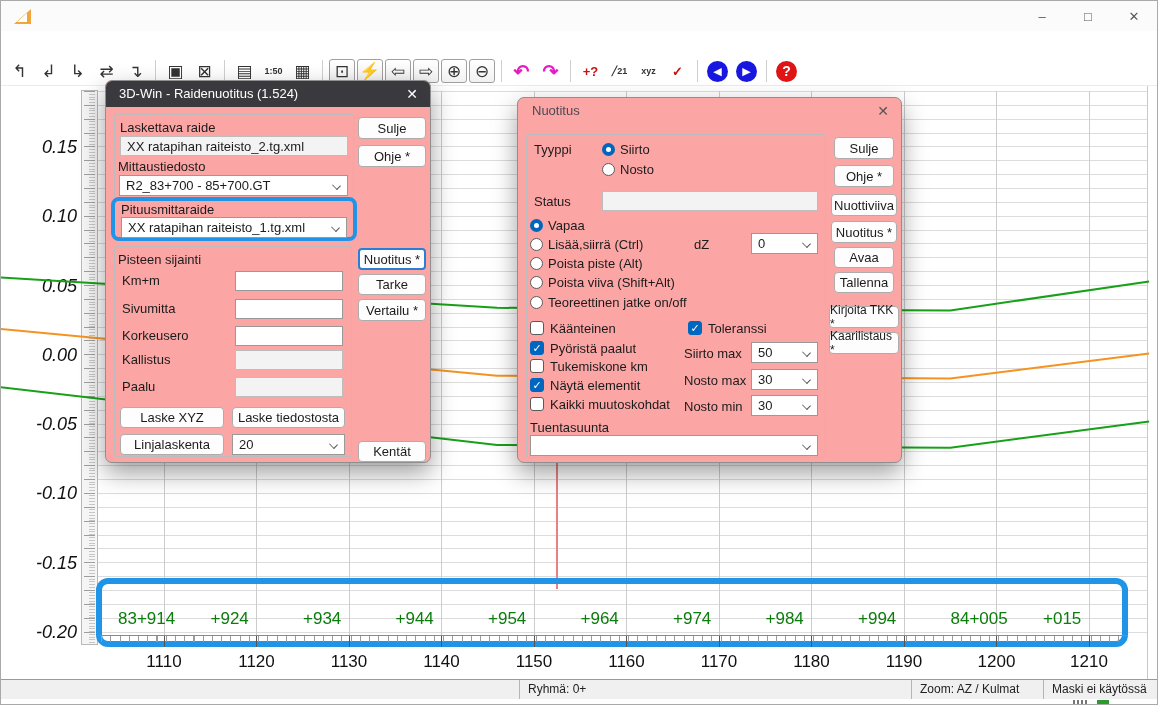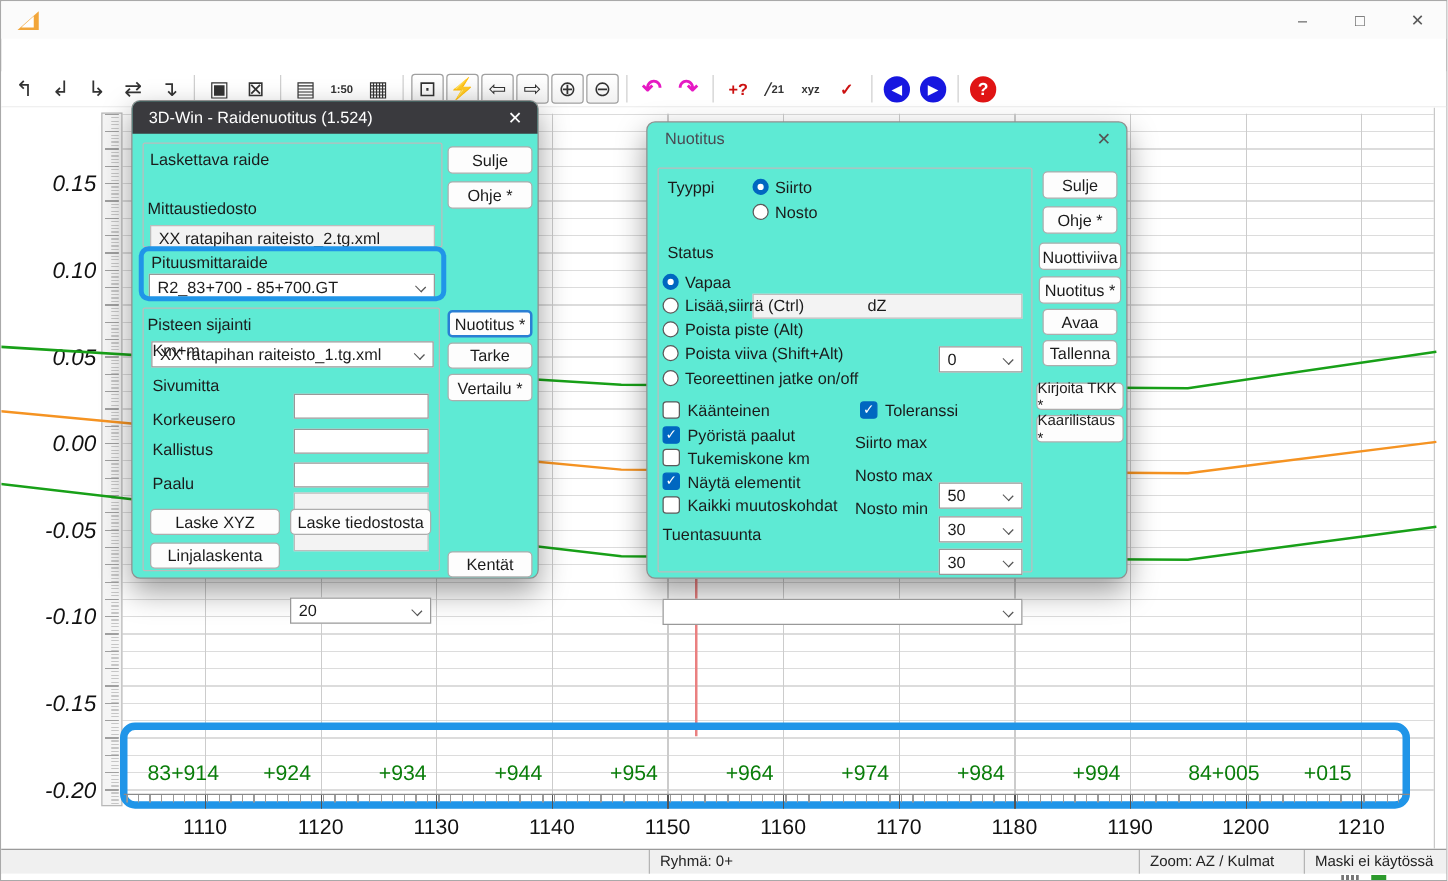--- a/index.html
+++ b/index.html
@@ -52,28 +52,28 @@
   #profile-svg { position:absolute; left:0; top:0; width:1158px; height:595px; }
   #cursor-line { position:absolute; top:377px; height:126px; width:2px; background:#ea8080; }
   #hl-box { position:absolute; left:95px; top:492px; width:1032px; height:69px; border:6px solid #2095e8; border-radius:12px; }
   #bruler { position:absolute; left:98px; top:549px; width:1029px; height:12px; border-top:1px solid #8a8a8a;
     background-image:
       repeating-linear-gradient(to right,#555 0 1px,transparent 1px 92.5px),
       repeating-linear-gradient(to right,#9a9a9a 0 1px,transparent 1px 9.25px);
     background-size:100% 12px,100% 6px; background-position:65px 0,2px 0; background-repeat:no-repeat; }
 
   
-  .dlg { position:absolute; background:#5eead4; border:1px solid #8f8f8f; border-radius:7px;
+  .dlg { position:absolute; background:#fca5a5; border:1px solid #8f8f8f; border-radius:7px;
     box-shadow:0 10px 24px rgba(0,0,0,.38); font-size:13px; color:#1b1b1b; }
   .dlg .lab { position:absolute; white-space:nowrap; }
   .btn { position:absolute; background:#fdfdfd; border:1px solid #adadad; border-radius:4px; font-size:13px;
     display:flex; align-items:center; justify-content:center; color:#1b1b1b; font-family:"Liberation Sans",sans-serif; }
   .btn.focus { border:2px solid #2a7fd4; }
   .field, .combo { position:absolute; background:#fff; border:1px solid #999; font-size:13px; padding:1px 6px 0 6px; line-height:18px;
-    white-space:nowrap; overflow:hidden;margin-top:44px; }
+    white-space:nowrap; overflow:hidden; }
   .field.dis, .combo.dis { background:#f3f3f3; border-color:#bdbdbd; }
   .combo .chev { position:absolute; right:7px; top:6px; width:7px; height:7px; border-right:1.6px solid #555; border-bottom:1.6px solid #555; transform:rotate(45deg) scale(1,0.8); }
   .grp { position:absolute; border:1px solid #bcbcbc; border-radius:2px; }
   .rd { position:absolute; width:13px; height:13px; border:1px solid #5a5a5a; border-radius:50%; background:#fff; }
   .rd.on { border:4px solid #0067c0; }
   .cb { position:absolute; width:14px; height:14px; border:1px solid #5a5a5a; border-radius:3px; background:#fff; font-size:11px; color:#fff; text-align:center; line-height:13px; }
   .cb.on { background:#0067c0; border-color:#0067c0; }
   .cb.on::after { content:"✓"; }
   .dlg-close { position:absolute; top:5px; font-size:14px; }
 
@@ -216,21 +216,21 @@
     <span class="lab" style="left:14px;top:39px">Laskettava raide</span>
     <div class="field dis" style="left:14px;top:55px;width:228px;height:20px">XX ratapihan raiteisto_2.tg.xml</div>
     <span class="lab" style="left:12px;top:78px">Mittaustiedosto</span>
     <div class="combo" style="left:13px;top:94px;width:229px;height:21px">
       <span>R2_83+700 - 85+700.GT</span>
       <span class="chev"></span>
     </div>
 
     <div id="blue-field-box"></div>
     <span class="lab" style="left:15px;top:121px">Pituusmittaraide</span>
-    <div class="combo" style="left:15px;top:148px;width:226px;height:21px">
+    <div class="combo" style="left:15px;top:136px;width:226px;height:21px">
       <span>XX ratapihan raiteisto_1.tg.xml</span>
       <span class="chev"></span>
     </div>
 
     <div class="grp" style="left:8px;top:165px;width:238px;height:211px"></div>
     <span class="lab" style="left:12px;top:171px">Pisteen sijainti</span>
 
     <span class="lab" style="left:16px;top:192px">Km+m</span>
     <div class="field" style="left:129px;top:190px;width:108px;height:20px"></div>
     <span class="lab" style="left:16px;top:220px">Sivumitta</span>

